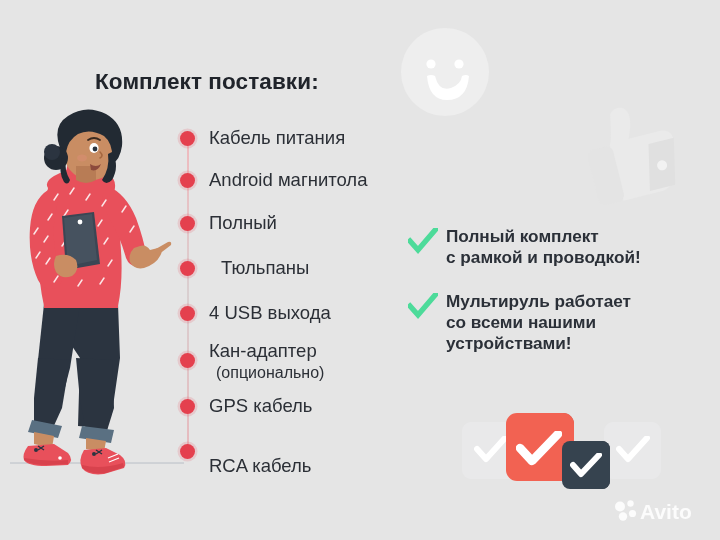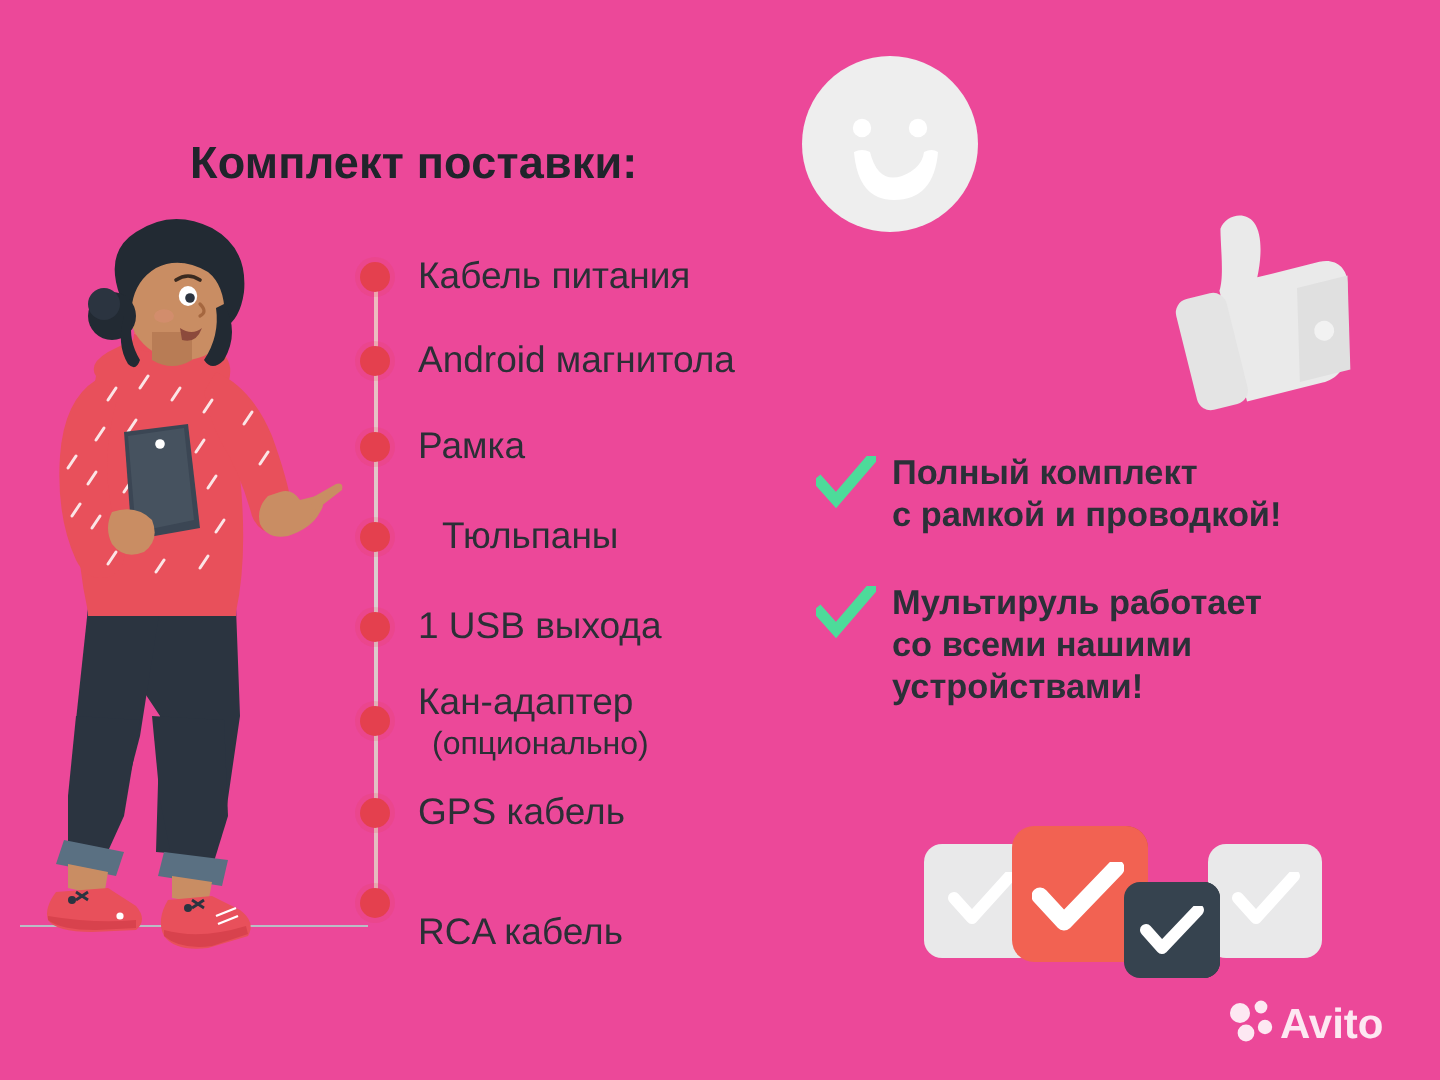--- a/index.html
+++ b/index.html
@@ -14,21 +14,21 @@
   body {
     font-family: "Liberation Sans", "DejaVu Sans", sans-serif;
     background: #ffffff;
     position: relative;
   }
 
   #canvas {
     position: relative;
     width: 720px;
     height: 540px;
-    background: #ec4899;
+    background: #e5e5e5;
     overflow: hidden;
   }
 
   
   .deco {
     position: absolute;
     pointer-events: none;
   }
 
   #smiley-deco {
@@ -335,31 +335,31 @@
       <span class="item-label" style="top:0px;">Кабель питания</span>
     </div>
 
     <div class="list-item" style="top:42px;">
       <span class="bullet-dot" style="top:3px;"></span>
       <span class="item-label" style="top:0px;">Android магнитола</span>
     </div>
 
     <div class="list-item" style="top:85px;">
       <span class="bullet-dot" style="top:3px;"></span>
-      <span class="item-label" style="top:0px;">Рамка</span>
+      <span class="item-label" style="top:0px;">Полный</span>
     </div>
 
     <div class="list-item" style="top:130px;">
       <span class="bullet-dot" style="top:3px;"></span>
       <span class="item-label" style="top:0px;margin-left:12px;">Тюльпаны</span>
     </div>
 
     <div class="list-item" style="top:175px;">
       <span class="bullet-dot" style="top:3px;"></span>
-      <span class="item-label" style="top:0px;">1 USB выхода</span>
+      <span class="item-label" style="top:0px;">4 USB выхода</span>
     </div>
 
     <div class="list-item" style="top:213px;">
       <span class="bullet-dot" style="top:12px;"></span>
       <span class="item-label" style="top:0px;text-align:center;">Кан-адаптер</span>
       <span class="item-sub" style="top:23px;">(опционально)</span>
     </div>
 
     <div class="list-item" style="top:268px;">
       <span class="bullet-dot" style="top:3px;"></span>

